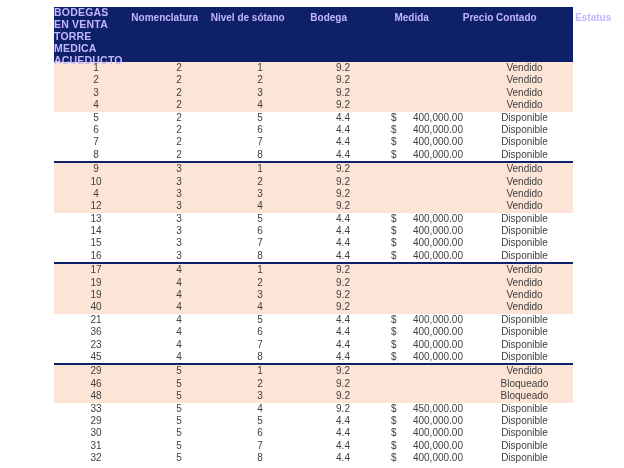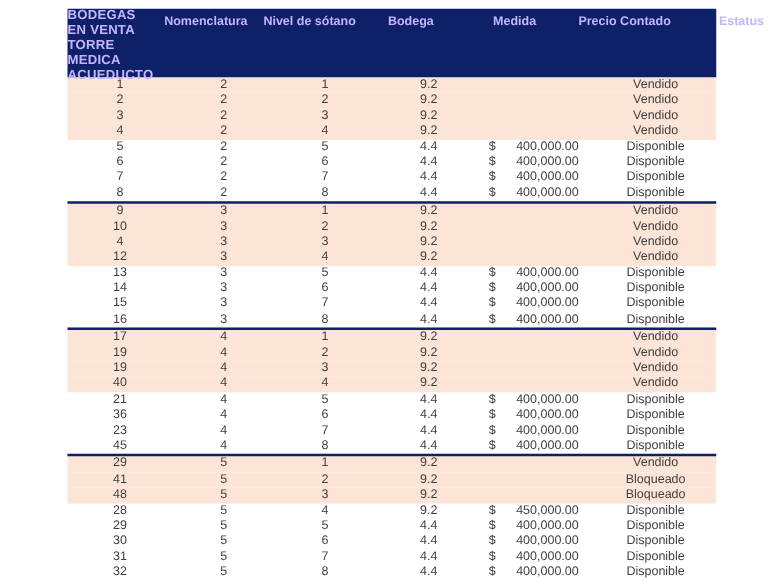--- a/index.html
+++ b/index.html
@@ -316,37 +316,37 @@
       </div>
       <div class="row peach group-start">
         <div class="cell c1">29</div>
         <div class="cell c2">5</div>
         <div class="cell c3">1</div>
         <div class="cell c4">9.2</div>
         <div class="cell c5 precio"></div>
         <div class="cell c6">Vendido</div>
       </div>
       <div class="row peach">
-        <div class="cell c1">41</div>
+        <div class="cell c1">46</div>
         <div class="cell c2">5</div>
         <div class="cell c3">2</div>
         <div class="cell c4">9.2</div>
         <div class="cell c5 precio"></div>
         <div class="cell c6">Bloqueado</div>
       </div>
       <div class="row peach">
         <div class="cell c1">48</div>
         <div class="cell c2">5</div>
         <div class="cell c3">3</div>
         <div class="cell c4">9.2</div>
         <div class="cell c5 precio"></div>
         <div class="cell c6">Bloqueado</div>
       </div>
       <div class="row">
-        <div class="cell c1">28</div>
+        <div class="cell c1">33</div>
         <div class="cell c2">5</div>
         <div class="cell c3">4</div>
         <div class="cell c4">9.2</div>
         <div class="cell c5 precio">
           <span>$</span>
           <span>450,000.00</span>
         </div>
         <div class="cell c6">Disponible</div>
       </div>
       <div class="row">

